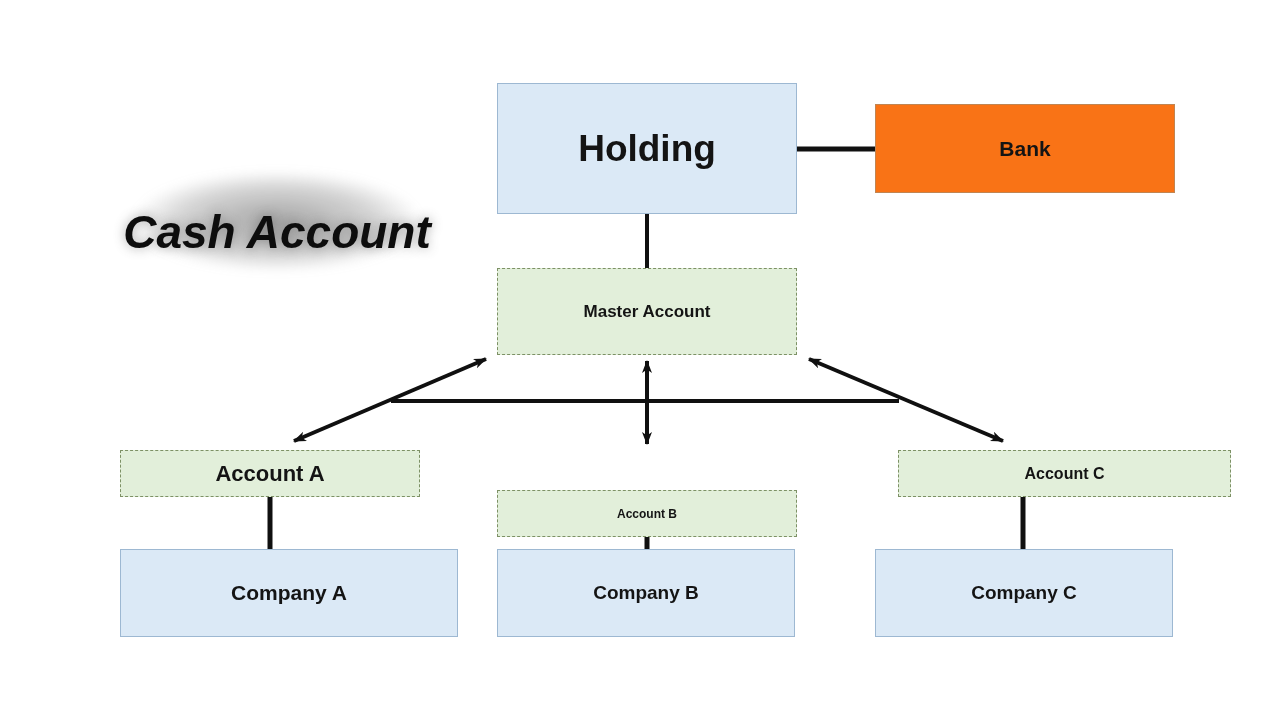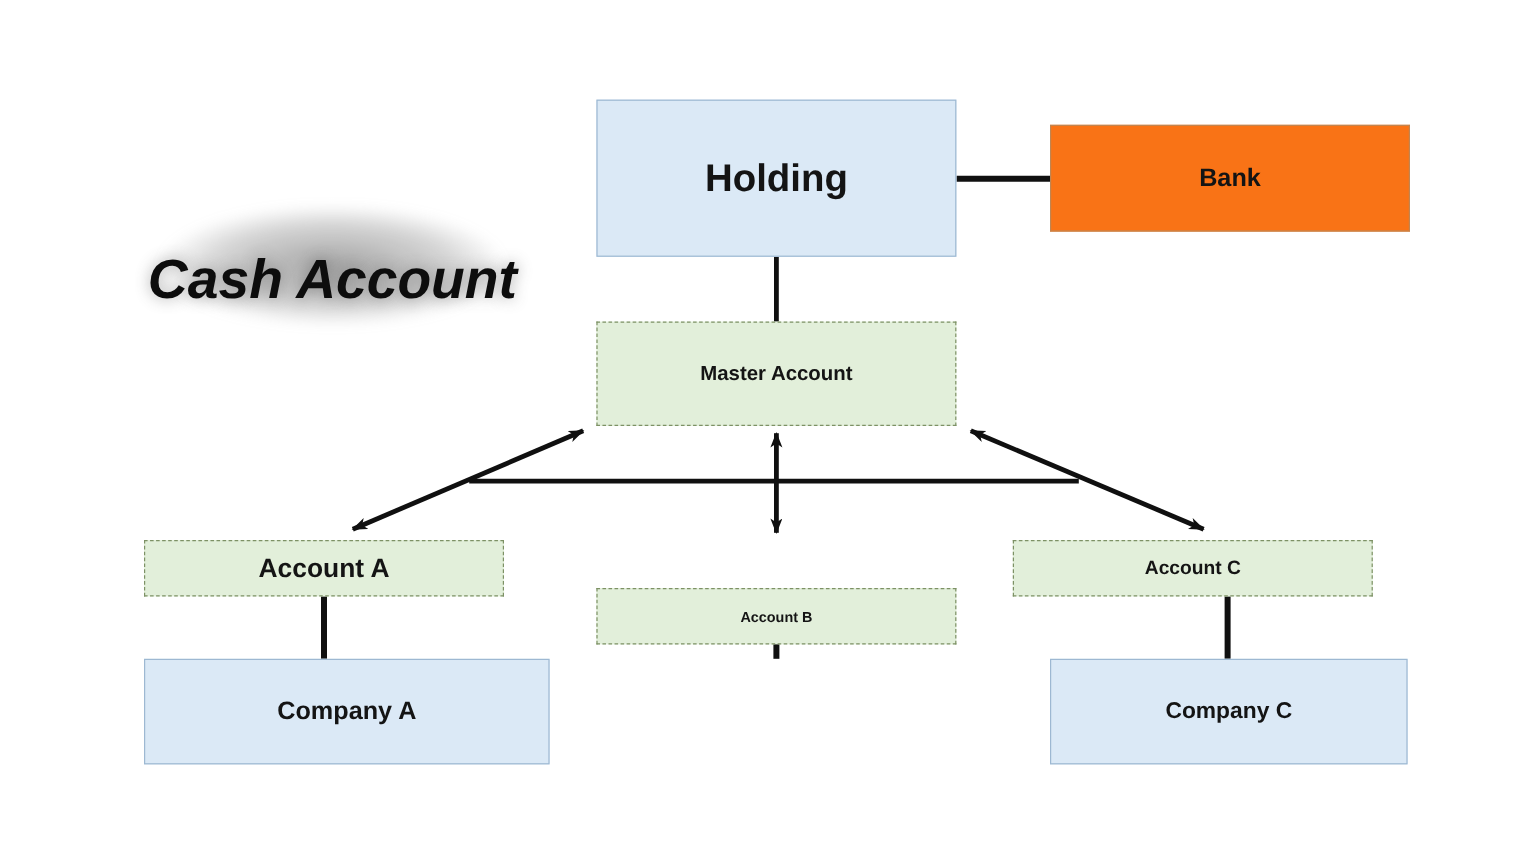--- a/index.html
+++ b/index.html
@@ -11,26 +11,26 @@
     position:absolute; display:flex; align-items:center; justify-content:center;
     text-align:center; font-weight:700; box-sizing:border-box; color:#141414;
   }
   
   .blue { background:#dbe9f6; border:1.5px solid #9db8d2; }
   
   .peach { background:#f97316; border:1.5px solid #c08552; }
   
   .green { background:#e2efda; border:1.5px dashed #7d9165;justify-content:center; }
 
-  .holding   { left:497px; top:83px;  width:300px; height:131px; font-size:32px; }
+  .holding   { left:497px; top:83px;  width:300px; height:131px; font-size:37px; }
   .bank      { left:875px; top:104px; width:300px; height:89px;  font-size:21px; }
   .master    { left:497px; top:268px; width:300px; height:87px;  font-size:17px; }
   .acct-a    { left:120px; top:450px; width:300px; height:47px;  font-size:22px; }
   .acct-b    { left:497px; top:450px; width:300px; height:47px;  font-size:12px;margin-top:40px; }
-  .acct-c    { left:844px; top:450px; width:300px; height:47px;  font-size:16px; }
+  .acct-c    { left:898px; top:450px; width:333px; height:47px;  font-size:16px; }
   .comp-a    { left:120px; top:549px; width:338px; height:88px;  font-size:21px; }
   .comp-b    { left:497px; top:549px; width:298px; height:88px;  font-size:19px; }
   .comp-c    { left:875px; top:549px; width:298px; height:88px;  font-size:19px; }
 
   .title {
     position:absolute; left:112px; top:194px; width:330px; height:76px;
     display:flex; align-items:center; justify-content:center;
     font-style:italic; font-weight:700; font-size:46px; color:#0d0d0d;
     text-shadow:0 0 12px rgba(70,70,70,0.45);
   }
@@ -93,17 +93,20 @@
   <div class="node green acct-b">
     <span>Account B</span>
   </div>
   <div class="node green acct-c">
     <span>Account C</span>
   </div>
 
   <div class="node blue comp-a">
     <span>Company A</span>
   </div>
+  <div class="node blue comp-b">
+    <span>Company B</span>
+  </div>
   <div class="node blue comp-c">
     <span>Company C</span>
   </div>
 
 </div>
 
 </body></html>

